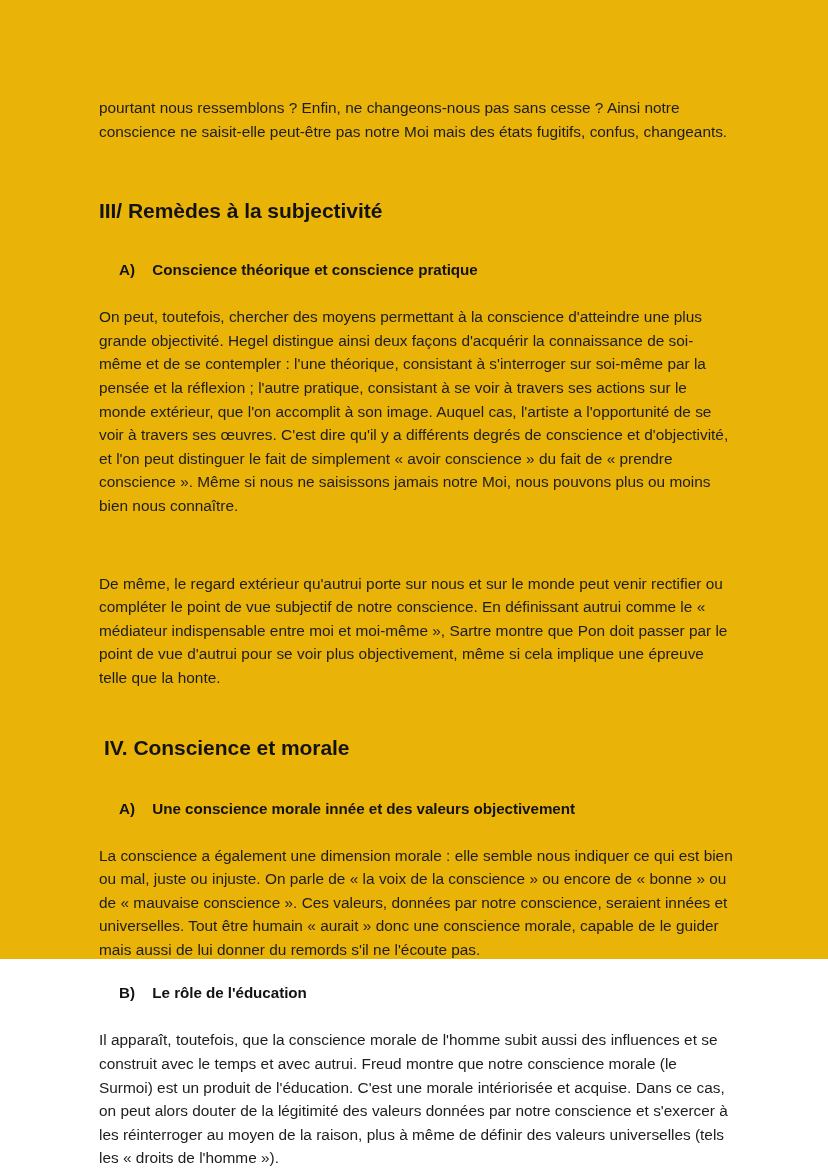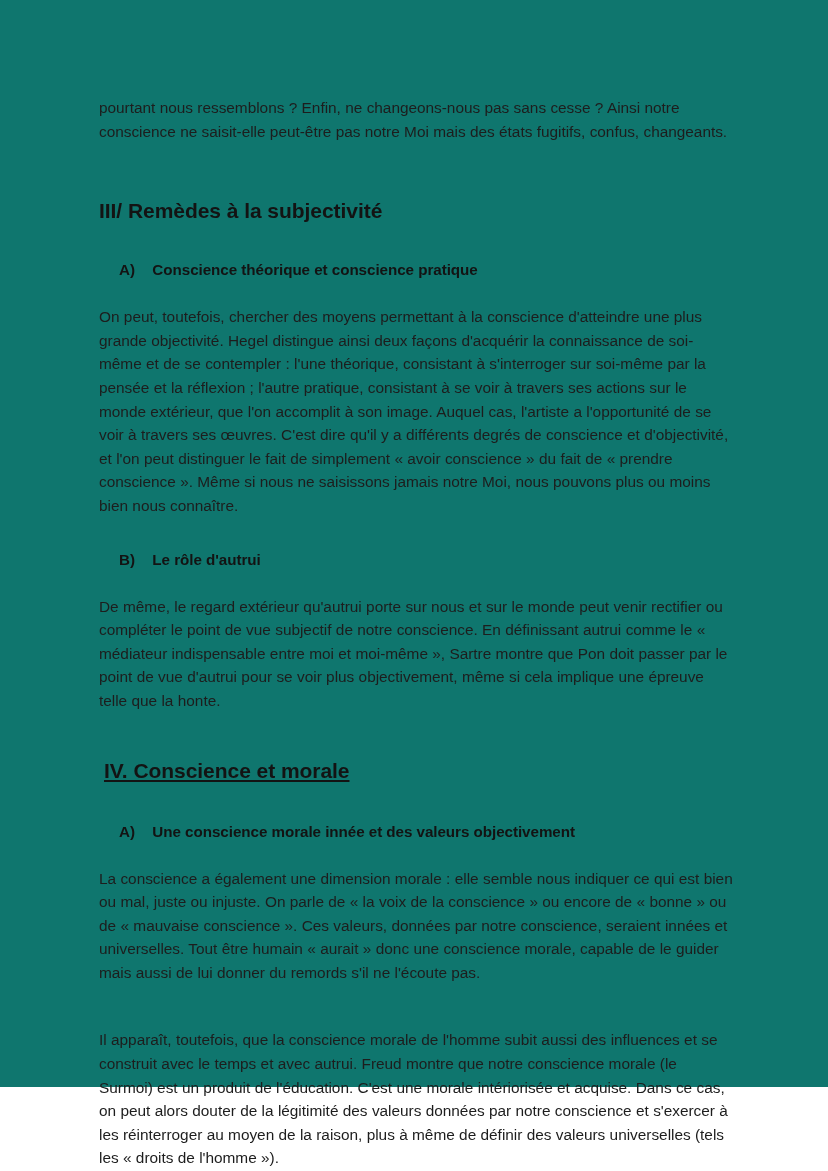--- a/index.html
+++ b/index.html
@@ -16,22 +16,22 @@
     color: #1a1a1a;
     -webkit-font-smoothing: antialiased;
     overflow: hidden;
   }
 
   .page {
     position: absolute;
     top: 0;
     left: 0;
     width: 828px;
-    height: 1087px;
-    background: #0f766e;
+    height: 959px;
+    background: #eab308;
   }
 
   
   .content {
     position: absolute;
     left: 99px;
     top: 96px;
     width: 634px;
   }
 
@@ -49,21 +49,20 @@
   h2.sec {
     margin: 0;
     font-size: 21px;
     line-height: 23px;
     font-weight: bold;
     color: #131313;
     letter-spacing: -0.05px;
   }
   h2.sec.indent-iv {
     padding-left: 5px;
-    text-decoration: underline;
   }
 
   
   h3.sub {
     margin: 0;
     padding-left: 20px;
     font-size: 15.2px;
     line-height: 23px;
     font-weight: bold;
     color: #131313;
@@ -95,39 +94,39 @@
     <div class="gap-sec-after"></div>
 
     <h3 class="sub"><span>A)</span><span>	</span><span>Conscience théorique et conscience pratique</span></h3>
 
     <div class="gap-sub-after"></div>
 
     <p class="body">On peut, toutefois, chercher des moyens permettant à la conscience d'atteindre une plus grande objectivité. Hegel distingue ainsi deux façons d'acquérir la connaissance de soi-même et de se contempler : l'une théorique, consistant à s'interroger sur soi-même par la pensée et la réflexion ; l'autre pratique, consistant à se voir à travers ses actions sur le monde extérieur, que l'on accomplit à son image. Auquel cas, l'artiste a l'opportunité de se voir à travers ses œuvres. C'est dire qu'il y a différents degrés de conscience et d'objectivité, et l'on peut distinguer le fait de simplement « avoir conscience » du fait de « prendre conscience ». Même si nous ne saisissons jamais notre Moi, nous pouvons plus ou moins bien nous connaître.</p>
 
     <div class="gap-subB-before"></div>
 
-    <h3 class="sub"><span>B)</span><span>	</span><span>Le rôle d'autrui</span></h3>
 
     <div class="gap-sub-after"></div>
 
     <p class="body">De même, le regard extérieur qu'autrui porte sur nous et sur le monde peut venir rectifier ou compléter le point de vue subjectif de notre conscience. En définissant autrui comme le « médiateur indispensable entre moi et moi-même », Sartre montre que Pon doit passer par le point de vue d'autrui pour se voir plus objectivement, même si cela implique une épreuve telle que la honte.</p>
 
     <div class="gap-iv-before"></div>
 
     <h2 class="sec indent-iv">IV. Conscience et morale</h2>
 
     <div class="gap-iv-after"></div>
 
     <h3 class="sub"><span>A)</span><span>	</span><span>Une conscience morale innée et des valeurs objectivement</span></h3>
 
     <div class="gap-sub-after"></div>
 
     <p class="body">La conscience a également une dimension morale : elle semble nous indiquer ce qui est bien ou mal, juste ou injuste. On parle de « la voix de la conscience » ou encore de « bonne » ou de « mauvaise conscience ». Ces valeurs, données par notre conscience, seraient innées et universelles. Tout être humain « aurait » donc une conscience morale, capable de le guider mais aussi de lui donner du remords s'il ne l'écoute pas.</p>
 
     <div class="gap-subB2-before"></div>
 
+    <h3 class="sub"><span>B)</span><span>	</span><span>Le rôle de l'éducation</span></h3>
 
     <div class="gap-sub-after"></div>
 
     <p class="body">Il apparaît, toutefois, que la conscience morale de l'homme subit aussi des influences et se construit avec le temps et avec autrui. Freud montre que notre conscience morale (le Surmoi) est un produit de l'éducation. C'est une morale intériorisée et acquise. Dans ce cas, on peut alors douter de la légitimité des valeurs données par notre conscience et s'exercer à les réinterroger au moyen de la raison, plus à même de définir des valeurs universelles (tels les « droits de l'homme »).</p>
 
   </div>
 </div>
 
 </body></html>

